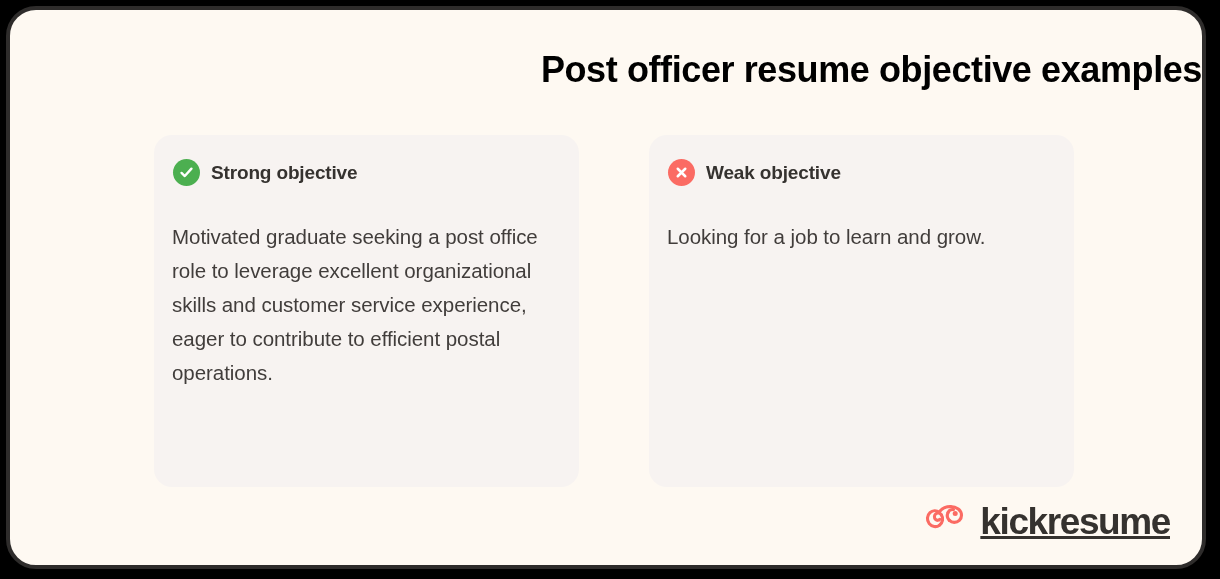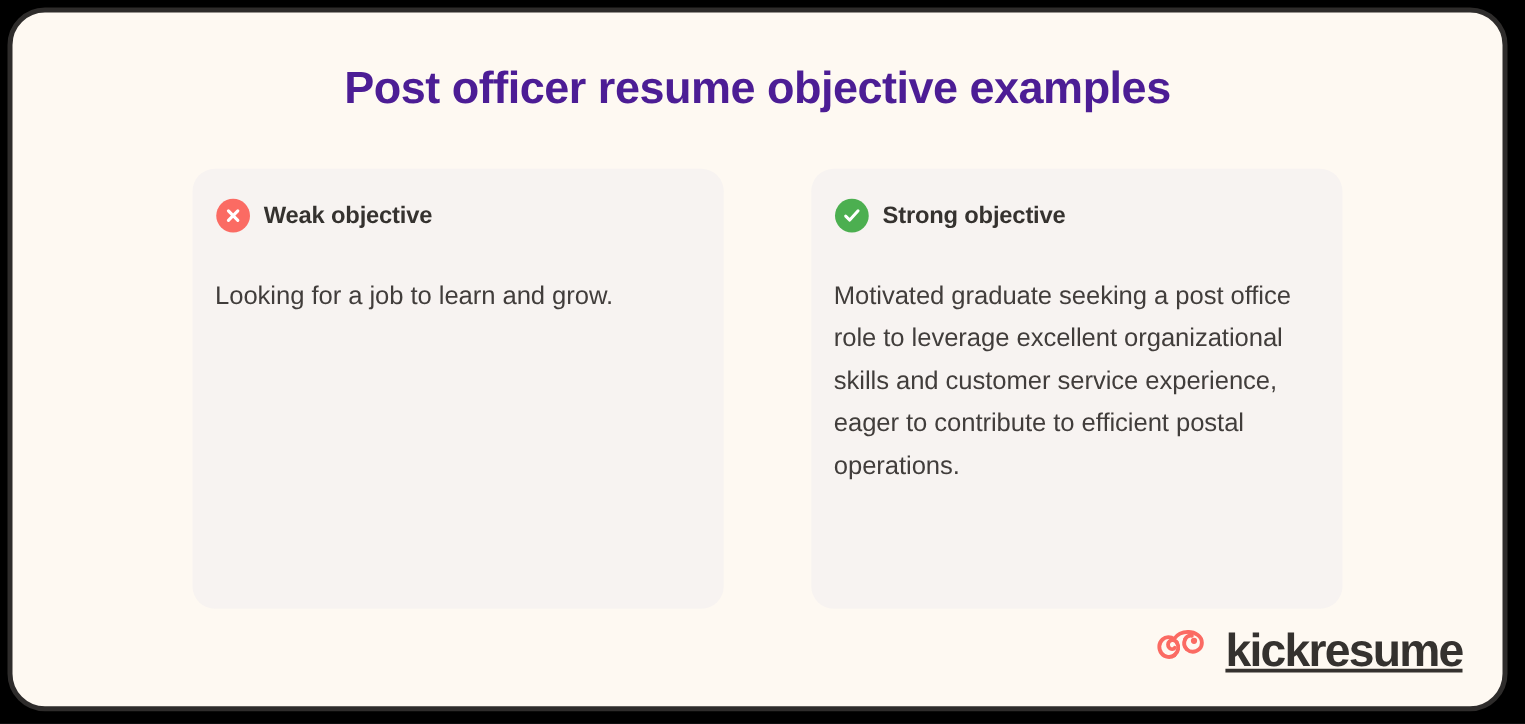--- a/index.html
+++ b/index.html
@@ -25,25 +25,25 @@
     border: 4px solid #2E2C2B;
     border-radius: 30px;
     overflow: hidden;
   }
 
   .page-title {
     position: absolute;
     left: 0;
     top: 38px;
     width: 100%;
-    text-align: center;
+    text-align: right;
     font-size: 36px;
     font-weight: 800;
     letter-spacing: -0.4px;
-    color: #4c1d95;
+    color: #000000;
     line-height: 1.2;
   }
 
   .cards {
     position: absolute;
     left: 144px;
     top: 125px;
     width: 920px;
     display: flex;
     gap: 70px;
@@ -113,40 +113,40 @@
 <body>
 
 <div class="frame">
 
   <div class="page-title">Post officer resume objective examples</div>
 
   <div class="cards">
 
     <div class="card">
       <div class="card-header">
+        <span class="status-icon" style="background:#4CAF50;">
+          <svg width="17" height="17" viewBox="0 0 24 24" aria-hidden="true">
+            <path d="M5 12.6 L9.6 17 L19 6.6" fill="none" stroke="#FFFFFF" stroke-width="3.4" stroke-linecap="round" stroke-linejoin="round"></path>
+          </svg>
+        </span>
+        <span class="card-title">Strong objective</span>
+      </div>
+      <div class="card-body">Motivated graduate seeking a post office role to leverage excellent organizational skills and customer service experience, eager to contribute to efficient postal operations.</div>
+    </div>
+
+    <div class="card">
+      <div class="card-header">
         <span class="status-icon" style="background:#FB6B63;">
           <svg width="15" height="15" viewBox="0 0 24 24" aria-hidden="true">
             <path d="M6 6 L18 18 M18 6 L6 18" fill="none" stroke="#FFFFFF" stroke-width="4" stroke-linecap="round"></path>
           </svg>
         </span>
         <span class="card-title">Weak objective</span>
       </div>
       <div class="card-body">Looking for a job to learn and grow.</div>
-    </div>
-
-    <div class="card">
-      <div class="card-header">
-        <span class="status-icon" style="background:#4CAF50;">
-          <svg width="17" height="17" viewBox="0 0 24 24" aria-hidden="true">
-            <path d="M5 12.6 L9.6 17 L19 6.6" fill="none" stroke="#FFFFFF" stroke-width="3.4" stroke-linecap="round" stroke-linejoin="round"></path>
-          </svg>
-        </span>
-        <span class="card-title">Strong objective</span>
-      </div>
-      <div class="card-body">Motivated graduate seeking a post office role to leverage excellent organizational skills and customer service experience, eager to contribute to efficient postal operations.</div>
     </div>
 
   </div>
 
   <div class="brand">
     <span class="brand-mark">
       <svg width="44" height="40" viewBox="0 0 44 40" aria-hidden="true">
         <g fill="none" stroke="#FB6B63" stroke-width="3.1" stroke-linecap="round" stroke-linejoin="round">
           <path d="M27.5 7.5 C33.5 7.5 38.5 11.2 38.5 16.2 C38.5 20.4 35.2 23.4 31.2 23.4 C29.2 23.4 27.6 22.6 26.4 21.4"></path>
           <path d="M27.5 7.5 C21.8 7.5 18.2 10.3 16.2 13.2"></path>

